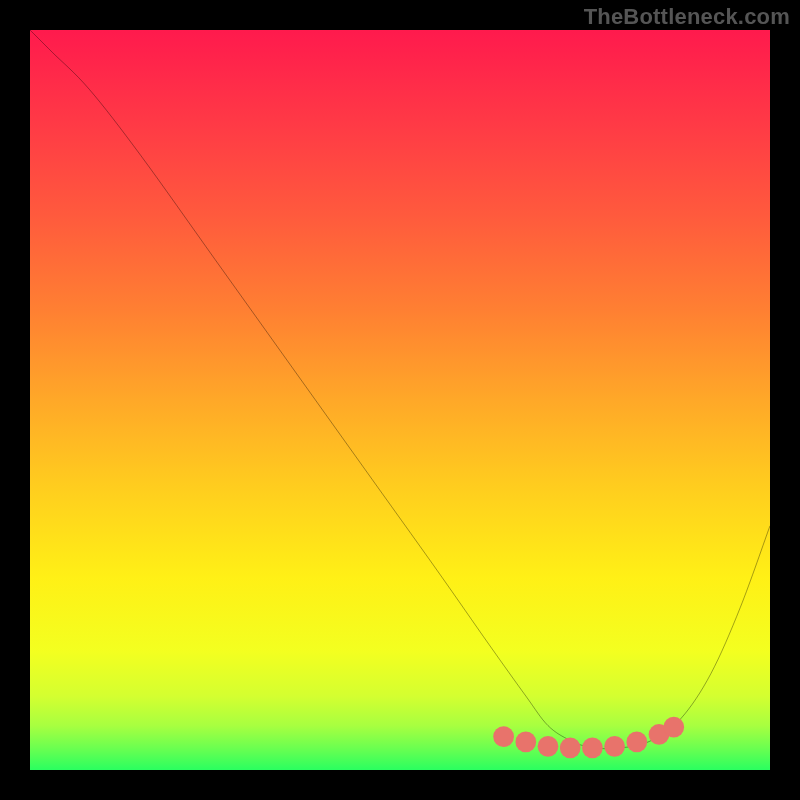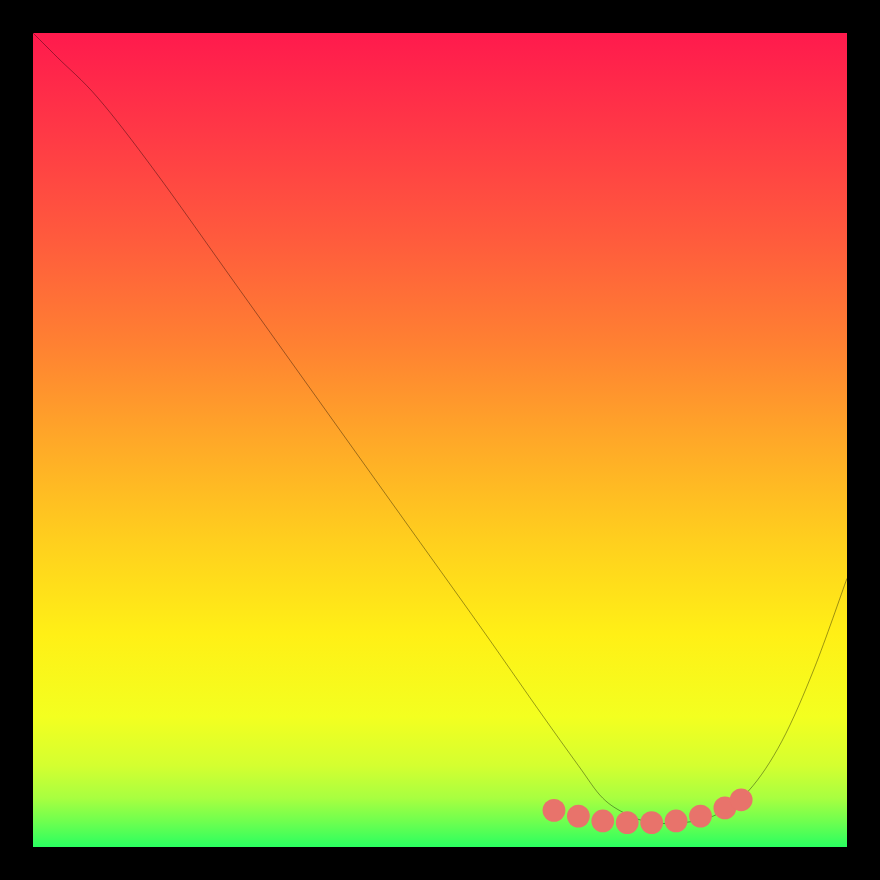--- a/index.html
+++ b/index.html
@@ -32,20 +32,21 @@
     left: 30px;
     top: 30px;
     width: 740px;
     height: 740px;
   }
 </style>
 </head>
 <body>
 
 <div class="stage">
+  <div class="watermark">TheBottleneck.com</div>
 
   <svg class="plot" viewBox="0 0 100 100" preserveAspectRatio="none">
     <defs>
       <linearGradient id="heat" x1="0" y1="0" x2="0" y2="1">
       <stop offset="0%" stop-color="#ff1a4d"></stop>
           <stop offset="12%" stop-color="#ff3846"></stop>
           <stop offset="25%" stop-color="#ff5a3d"></stop>
           <stop offset="38%" stop-color="#ff8032"></stop>
           <stop offset="50%" stop-color="#ffa828"></stop>
           <stop offset="62%" stop-color="#ffce1e"></stop>

